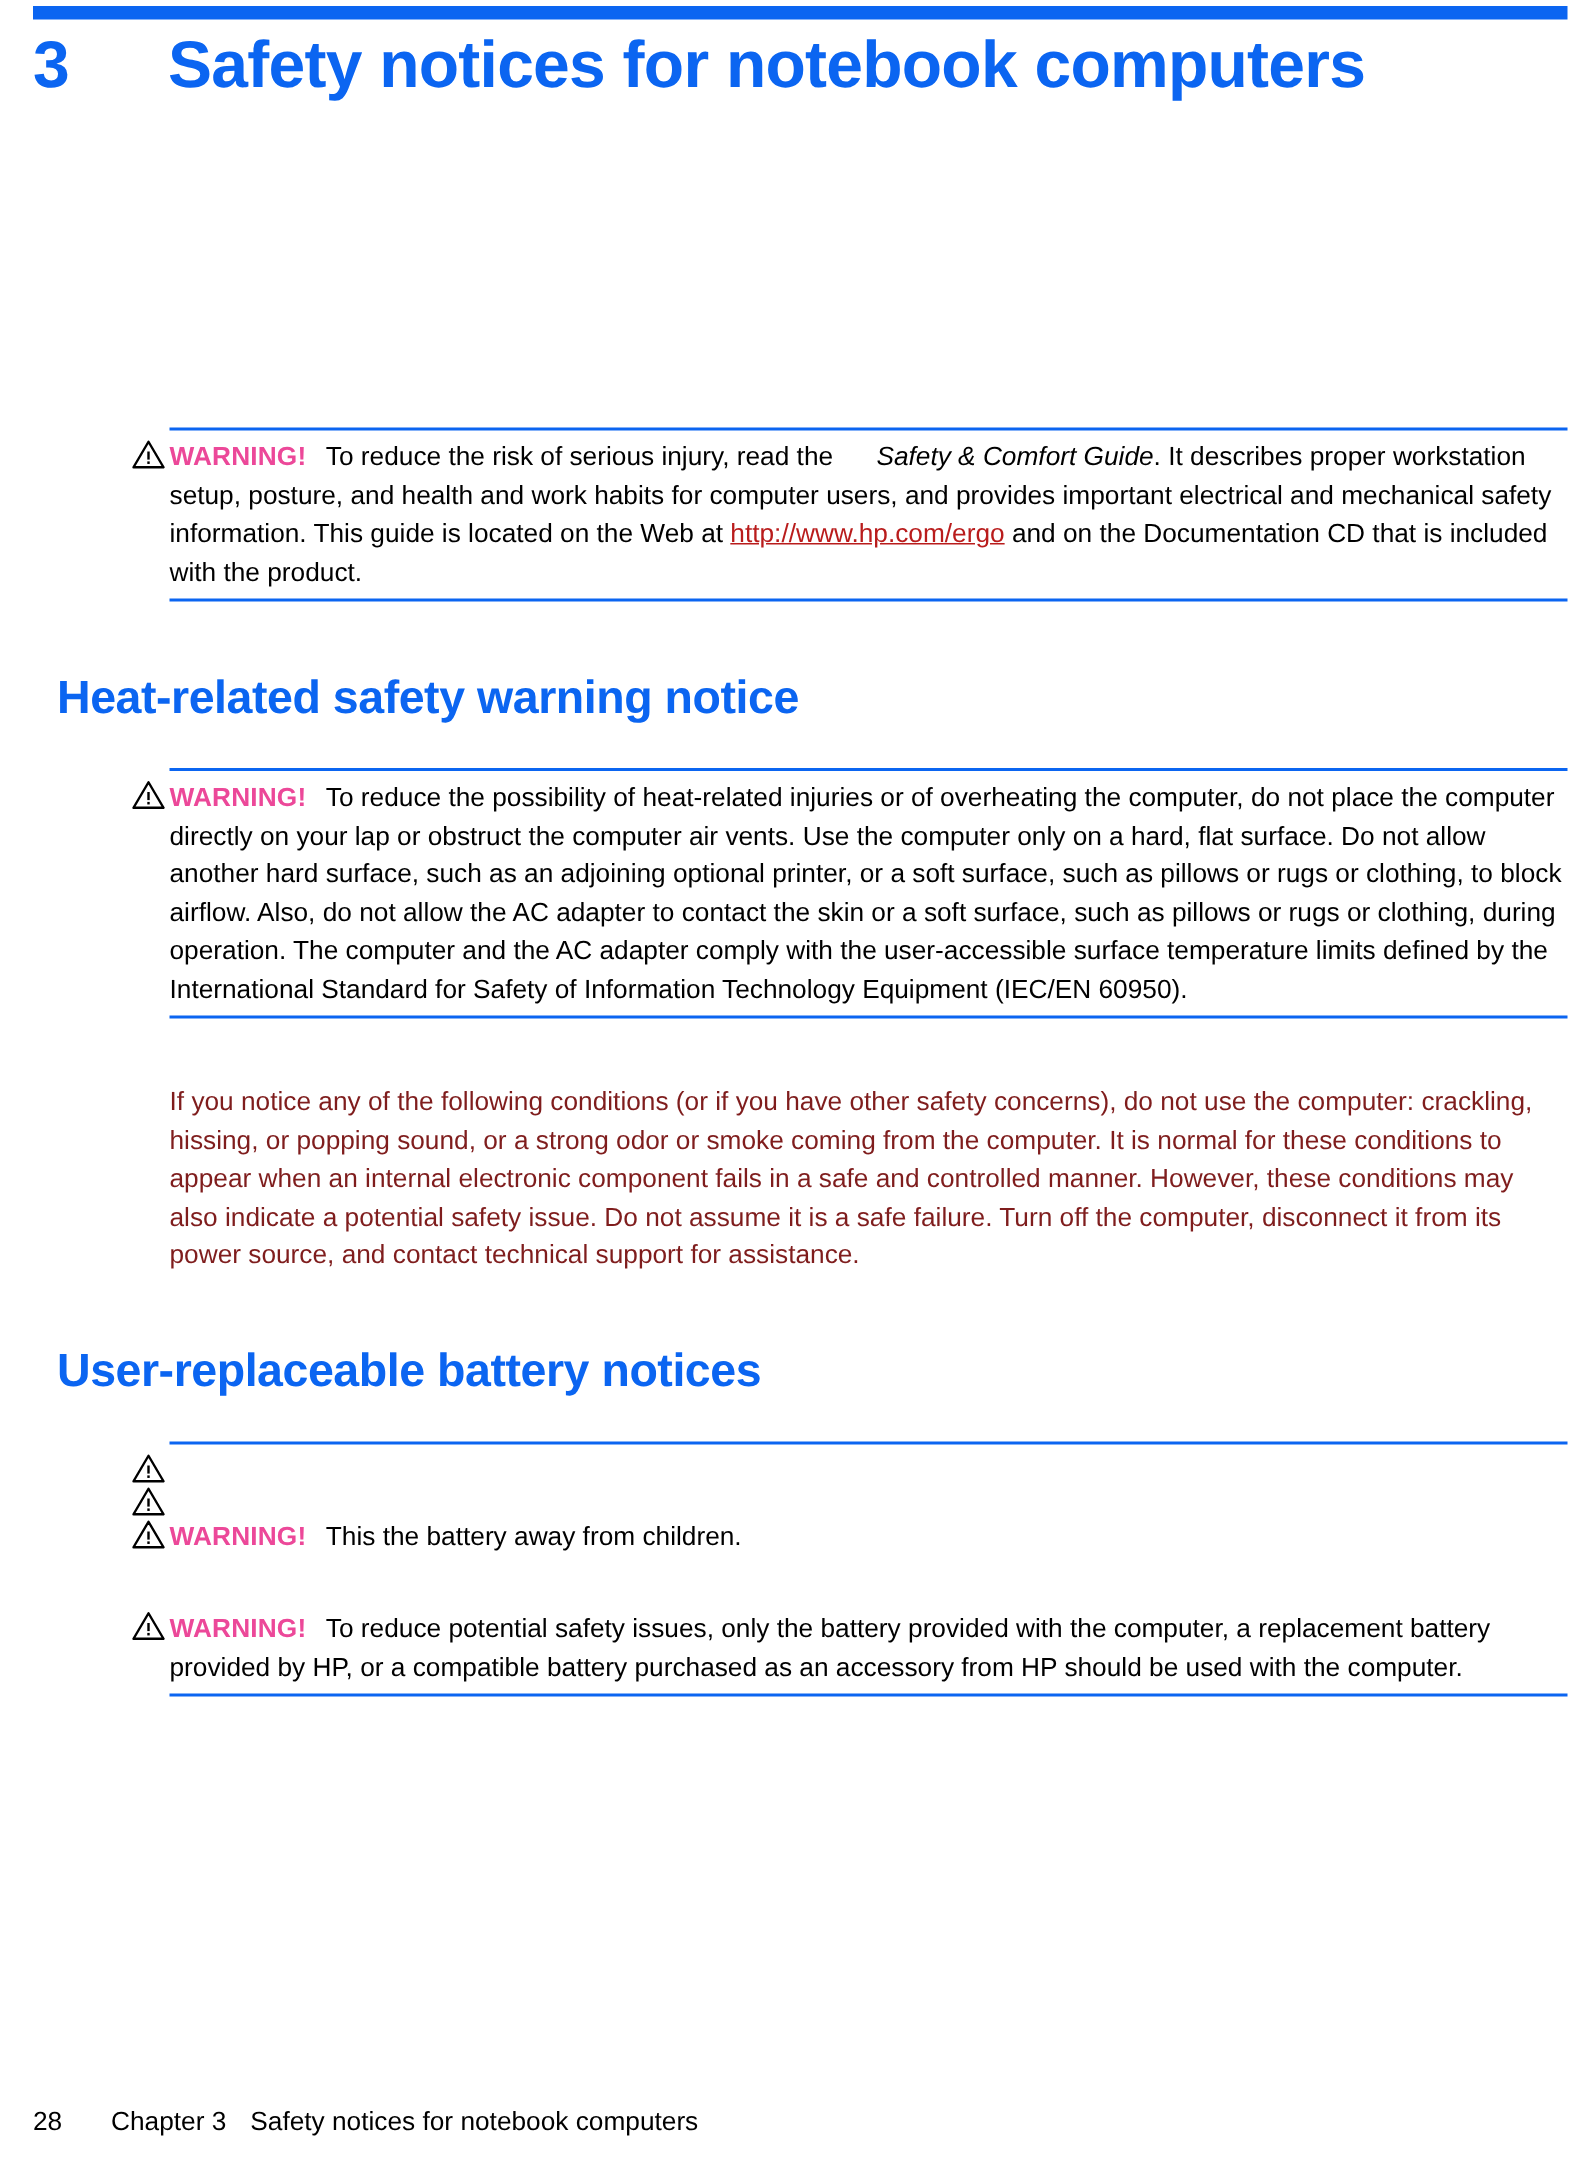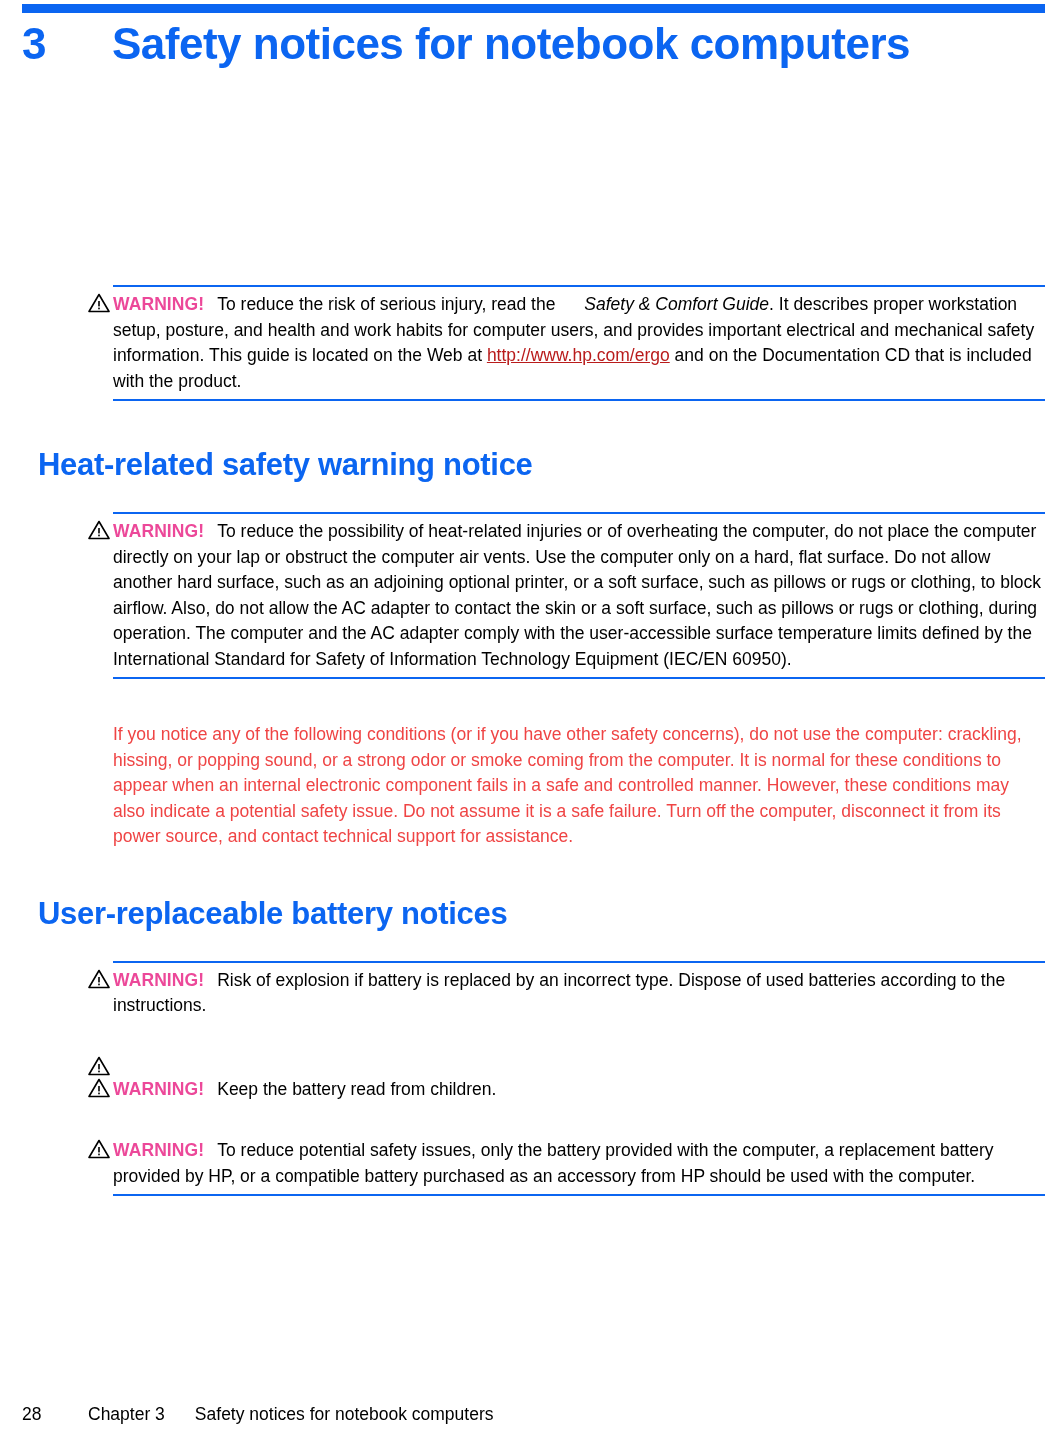--- a/index.html
+++ b/index.html
@@ -125,40 +125,39 @@
     text-decoration: underline;
   }
 
   
   p.body-para {
     margin: 0;
     padding-left: 113px;
     padding-right: 8px;
     font-size: 17.5px;
     line-height: 25.5px;
-    color: #ef4444;
+    color: #7f1d1d;
   }
 
   
   .sp-heading-before { height: 30px; }
   .sp-after-heading { height: 13px; }
   .sp-between-notes { height: 22px; }
 
   
   .footer {
     position: absolute;
     left: 22px;
     bottom: 22px;
     font-size: 17.5px;
     line-height: 22px;
     color: #000;
     white-space: nowrap;
     display: flex;
     align-items: baseline;
-    gap: 14px;
   }
   .footer .pg-num { width: 52px; flex: 0 0 52px; }
   .footer .chap { margin-right: 16px; }
 </style>
 </head>
 <body>
 
 <div class="page">
 
   <div class="top-rule"></div>
@@ -215,23 +214,20 @@
 
     <div class="note">
       <div class="rule-top"></div>
       <span class="warn-icon">
         <svg width="22" height="20" viewBox="0 0 22 20">
           <polygon points="11,1.5 21,18.5 1,18.5" fill="none" stroke="#000" stroke-width="1.6" stroke-linejoin="round"></polygon>
           <rect x="10.2" y="8" width="1.6" height="5.4" fill="#000"></rect>
           <rect x="10.2" y="14.6" width="1.6" height="1.7" fill="#000"></rect>
         </svg>
       </span>
-      <div class="note-body">
-        <span class="warn-label">WARNING!</span><span class="warn-gap"></span><span>Risk of explosion if battery is replaced by an incorrect type. Dispose of used batteries according to the instructions.</span>
-      </div>
     </div>
 
     <div class="sp-between-notes"></div>
 
     <div class="note">
       <span class="warn-icon">
         <svg width="22" height="20" viewBox="0 0 22 20">
           <polygon points="11,1.5 21,18.5 1,18.5" fill="none" stroke="#000" stroke-width="1.6" stroke-linejoin="round"></polygon>
           <rect x="10.2" y="8" width="1.6" height="5.4" fill="#000"></rect>
           <rect x="10.2" y="14.6" width="1.6" height="1.7" fill="#000"></rect>
@@ -243,21 +239,21 @@
 
     <div class="note">
       <span class="warn-icon">
         <svg width="22" height="20" viewBox="0 0 22 20">
           <polygon points="11,1.5 21,18.5 1,18.5" fill="none" stroke="#000" stroke-width="1.6" stroke-linejoin="round"></polygon>
           <rect x="10.2" y="8" width="1.6" height="5.4" fill="#000"></rect>
           <rect x="10.2" y="14.6" width="1.6" height="1.7" fill="#000"></rect>
         </svg>
       </span>
       <div class="note-body">
-        <span class="warn-label">WARNING!</span><span class="warn-gap"></span><span>Keep the battery read from children.</span>
+        <span class="warn-label">WARNING!</span><span class="warn-gap"></span><span>This the battery away from children.</span>
       </div>
     </div>
 
     <div class="sp-between-notes"></div>
 
     <div class="note">
       <span class="warn-icon">
         <svg width="22" height="20" viewBox="0 0 22 20">
           <polygon points="11,1.5 21,18.5 1,18.5" fill="none" stroke="#000" stroke-width="1.6" stroke-linejoin="round"></polygon>
           <rect x="10.2" y="8" width="1.6" height="5.4" fill="#000"></rect>

